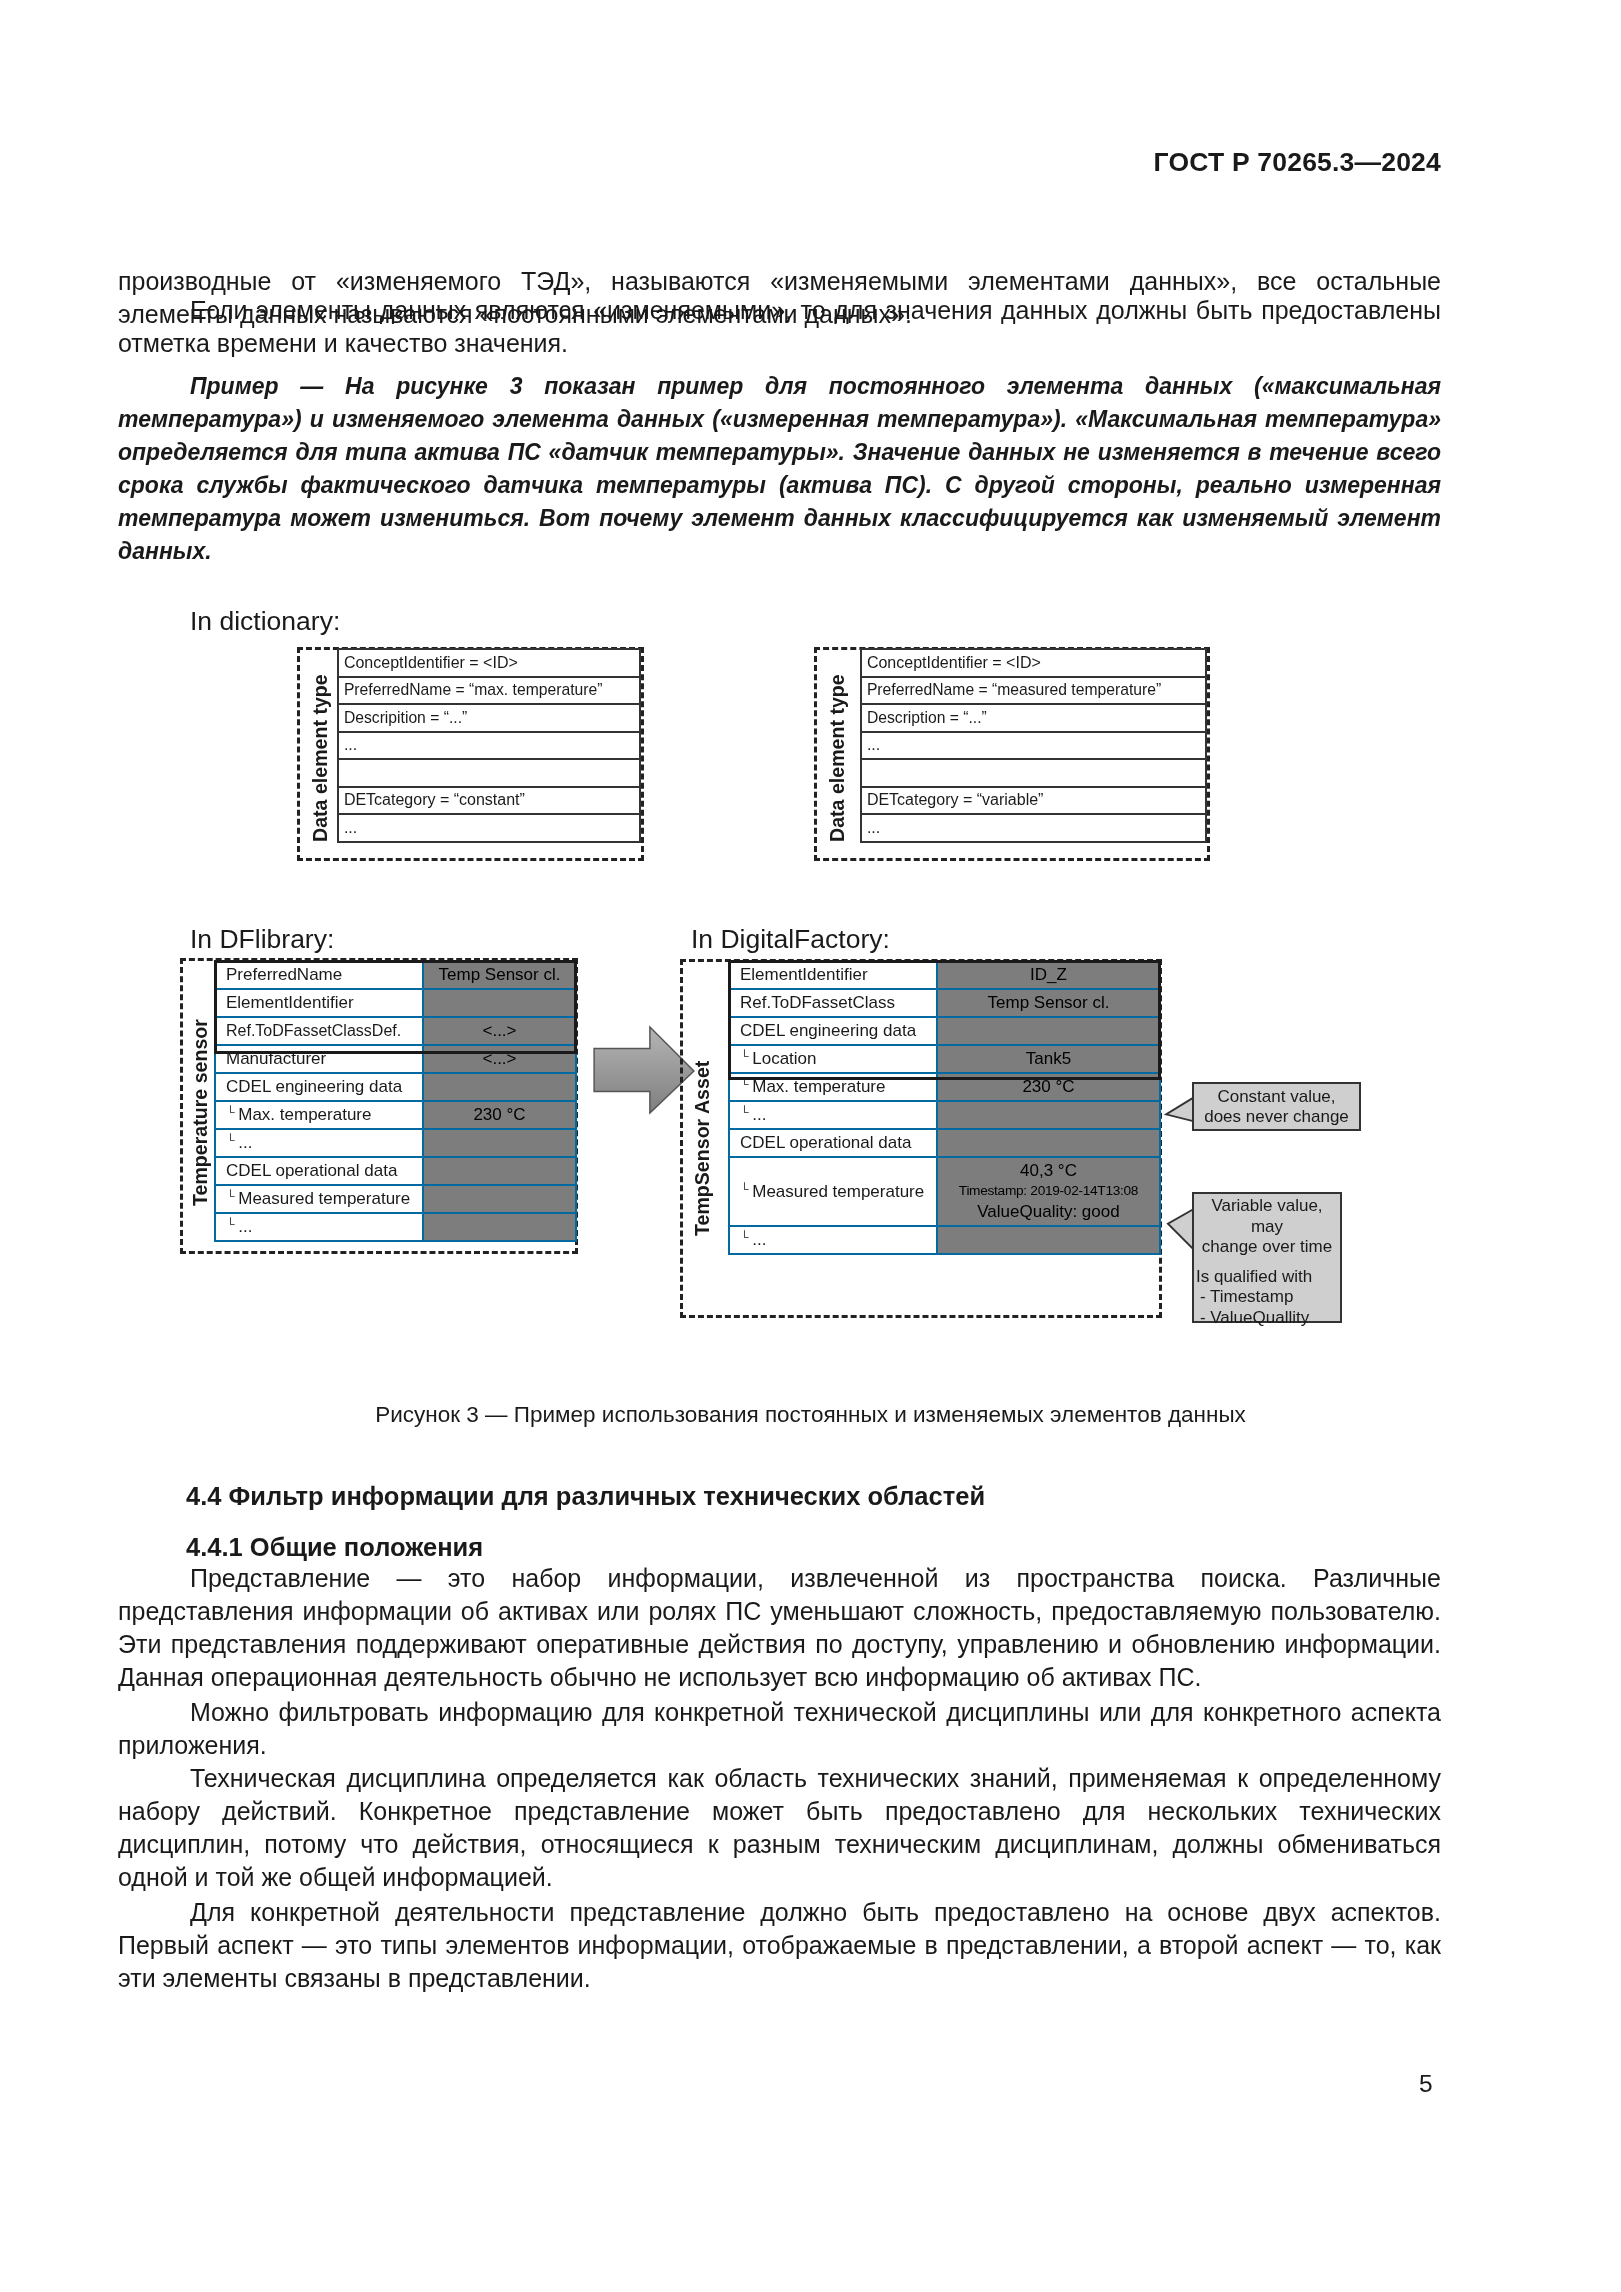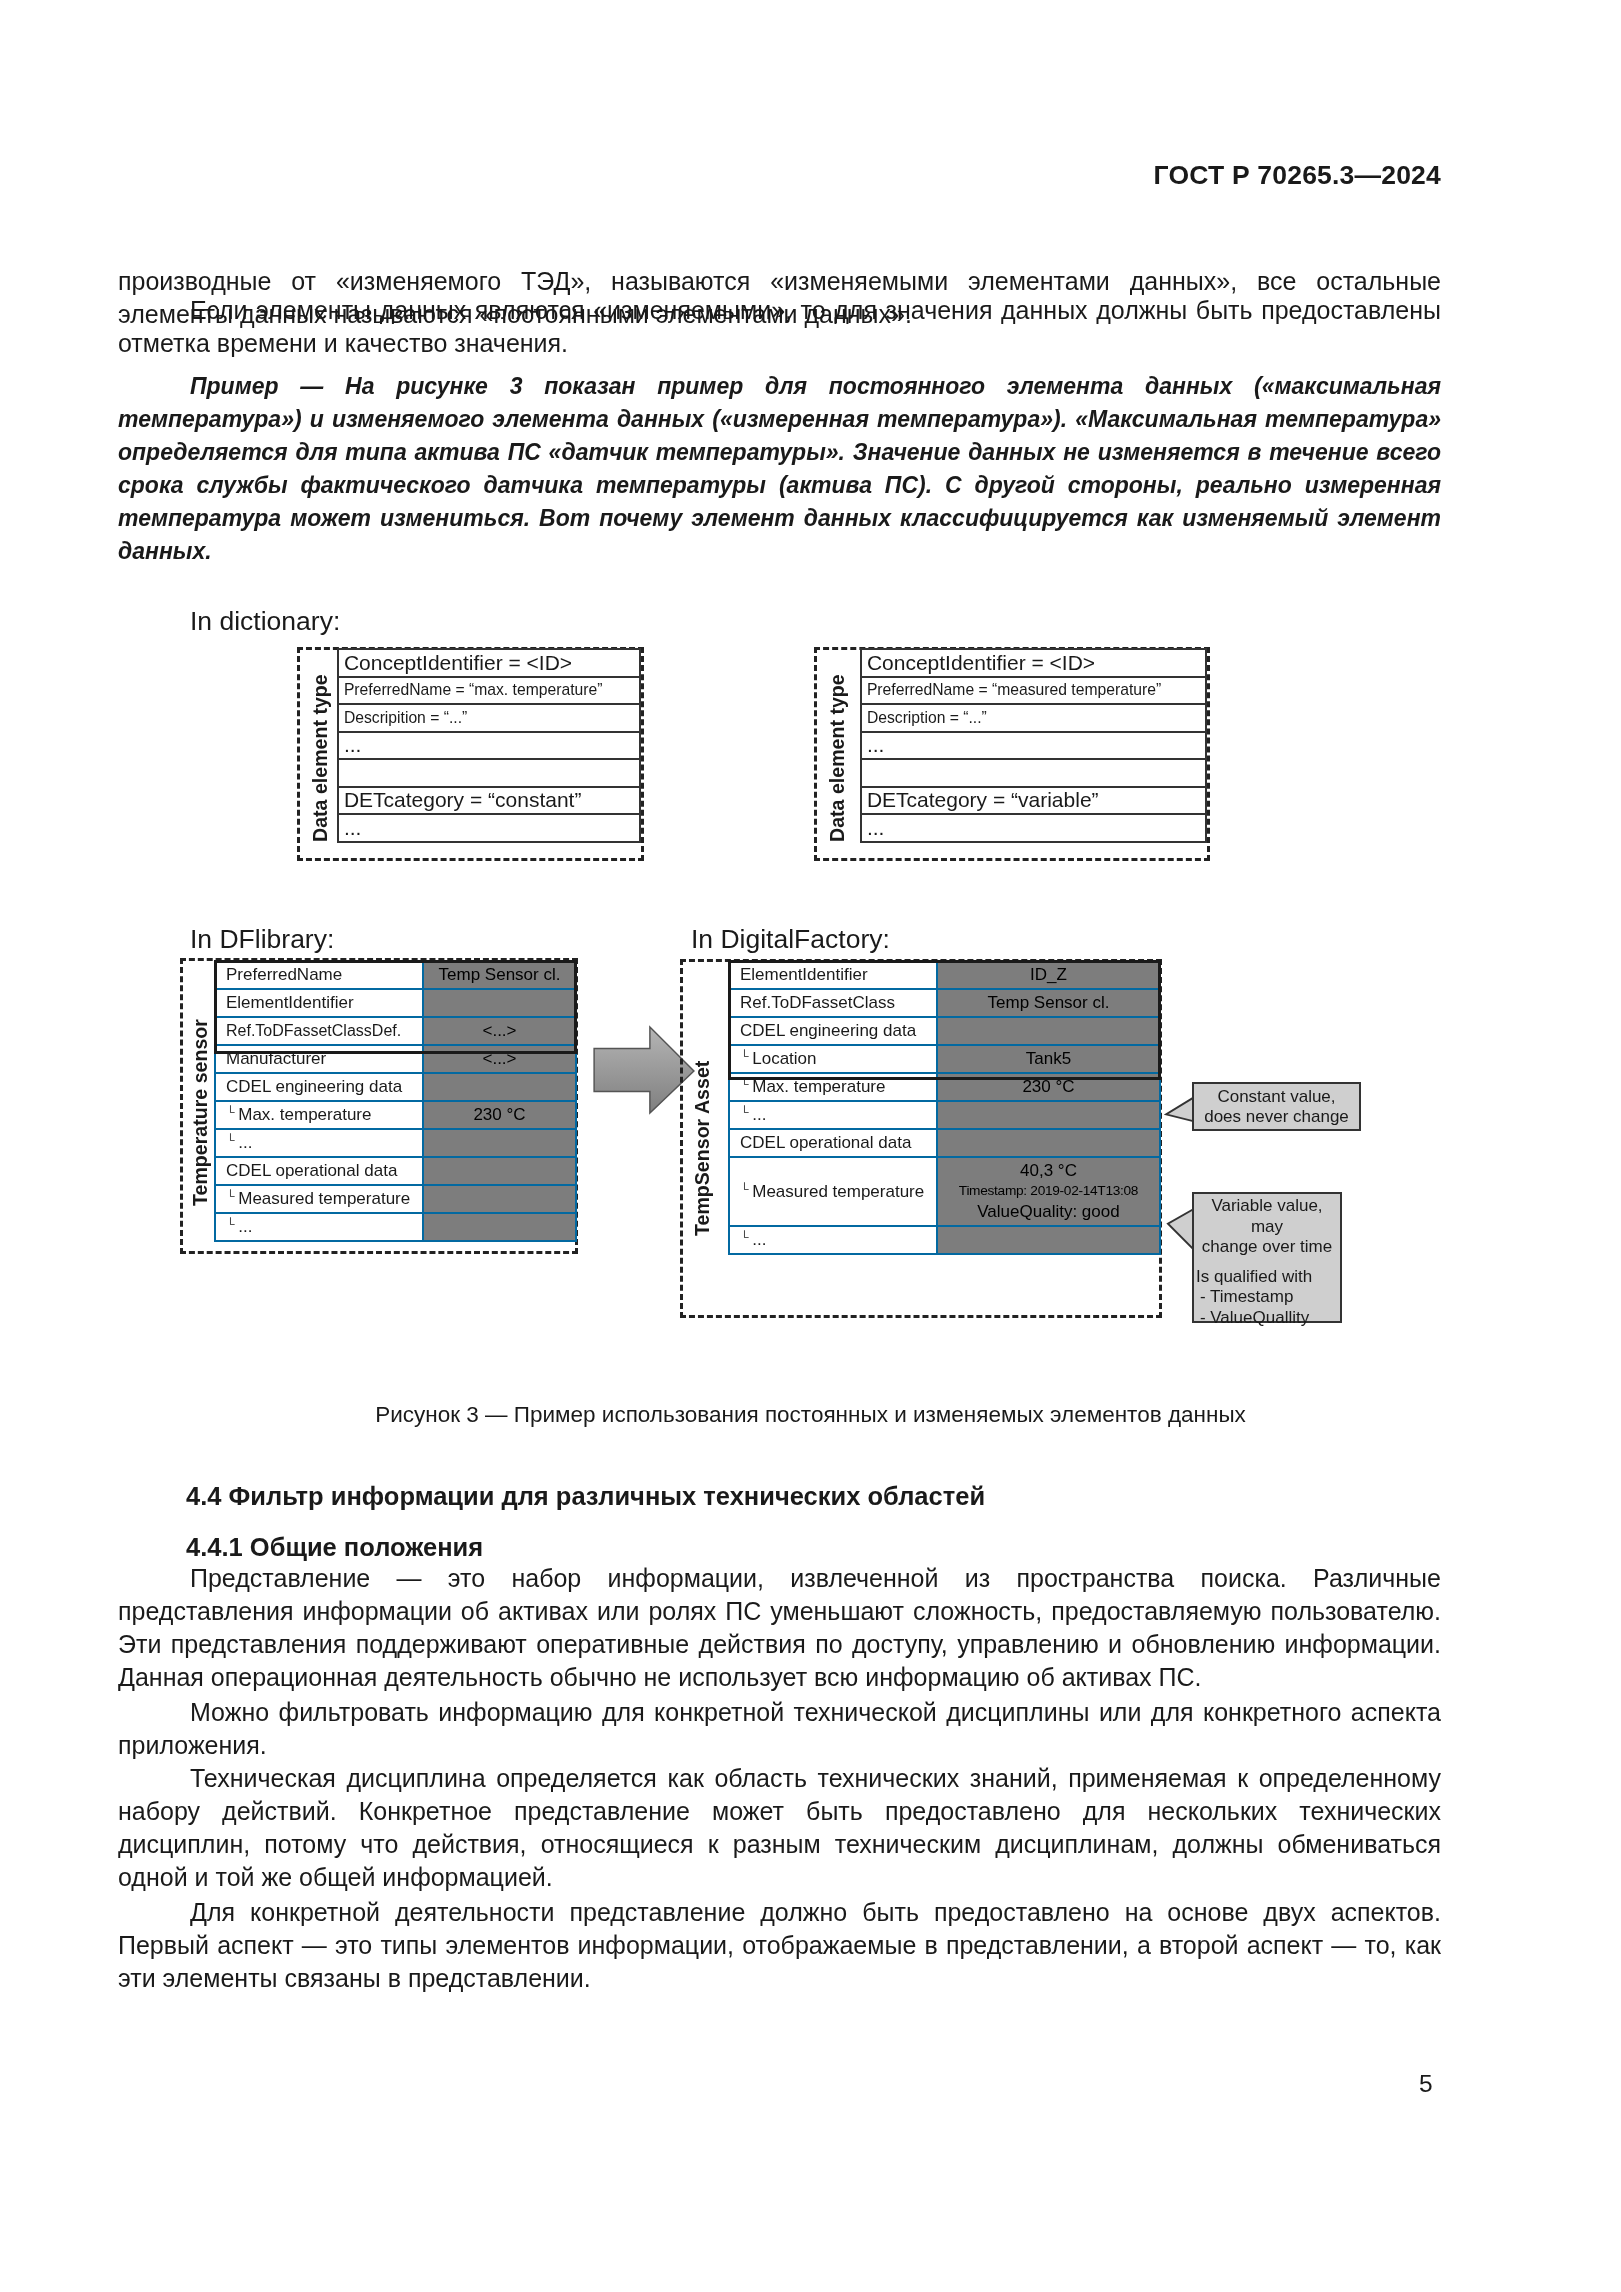--- a/index.html
+++ b/index.html
@@ -1,29 +1,29 @@
 <!DOCTYPE html>
 <html><head>
 <meta charset="utf-8">
 <style>
   html, body { margin:0; padding:0; background:#fff; }
   body { width:1621px; height:2293px; position:relative; overflow:hidden; color:#1a1a1a;
          font-family:"Liberation Sans", "DejaVu Sans", sans-serif; }
   .abs { position:absolute; }
-  .header-code { right:180px; top:160px; font-weight:bold; font-size:26.5px; letter-spacing:0.2px; }
+  .header-code { right:180px; top:147px; font-weight:bold; font-size:26.5px; letter-spacing:0.2px; }
   .para { left:118px; width:1323px; font-size:25px; line-height:33px; text-align:justify; margin:0; }
   .indent { text-indent:72px; }
   .example { font-weight:bold; font-style:italic; font-size:23px; line-height:33px; }
   .fig-label { font-size:26.5px; }
   
   .dashbox { border:3.9px dashed #222; box-sizing:border-box; }
   .vlabel { position:absolute; font-weight:bold; font-size:19.6px; transform-origin:left top;
             transform:rotate(-90deg); white-space:nowrap; }
   .dtable { position:absolute; border-collapse:collapse; }
-  .dtable td { border:2px solid #333; height:25.5px; padding:0 4.9px; font-size:21px; white-space:nowrap; }
+  .dtable td { border:2px solid #333; height:25.5px; padding:0 4.9px; font-size:16px; white-space:nowrap; }
   .ltable { position:absolute; border-collapse:collapse; table-layout:fixed; }
   .ltable td { border:2px solid #0369a1; height:26px; padding:0 10px; font-size:17px; white-space:nowrap; overflow:hidden; }
   .ltable td.v { background:#7d7d7d; color:#000000; text-align:center; }
   .ltable td.k { background:#fff; }
   .sub { font-size:11.8px; vertical-align:top; margin-right:3.9px; }
   .topgroup { position:absolute; border:3.9px solid #1a1a1a; box-sizing:border-box; pointer-events:none; }
   .callout { position:absolute; background:#cfcfcf; border:2px solid #333; box-sizing:border-box;
              font-size:17px; line-height:20.6px; }
   .caption { left:0; width:1621px; text-align:center; top:1402px; font-size:22.5px; }
   .h2 { left:186px; top:1482px; font-weight:bold; font-size:25.5px; }

